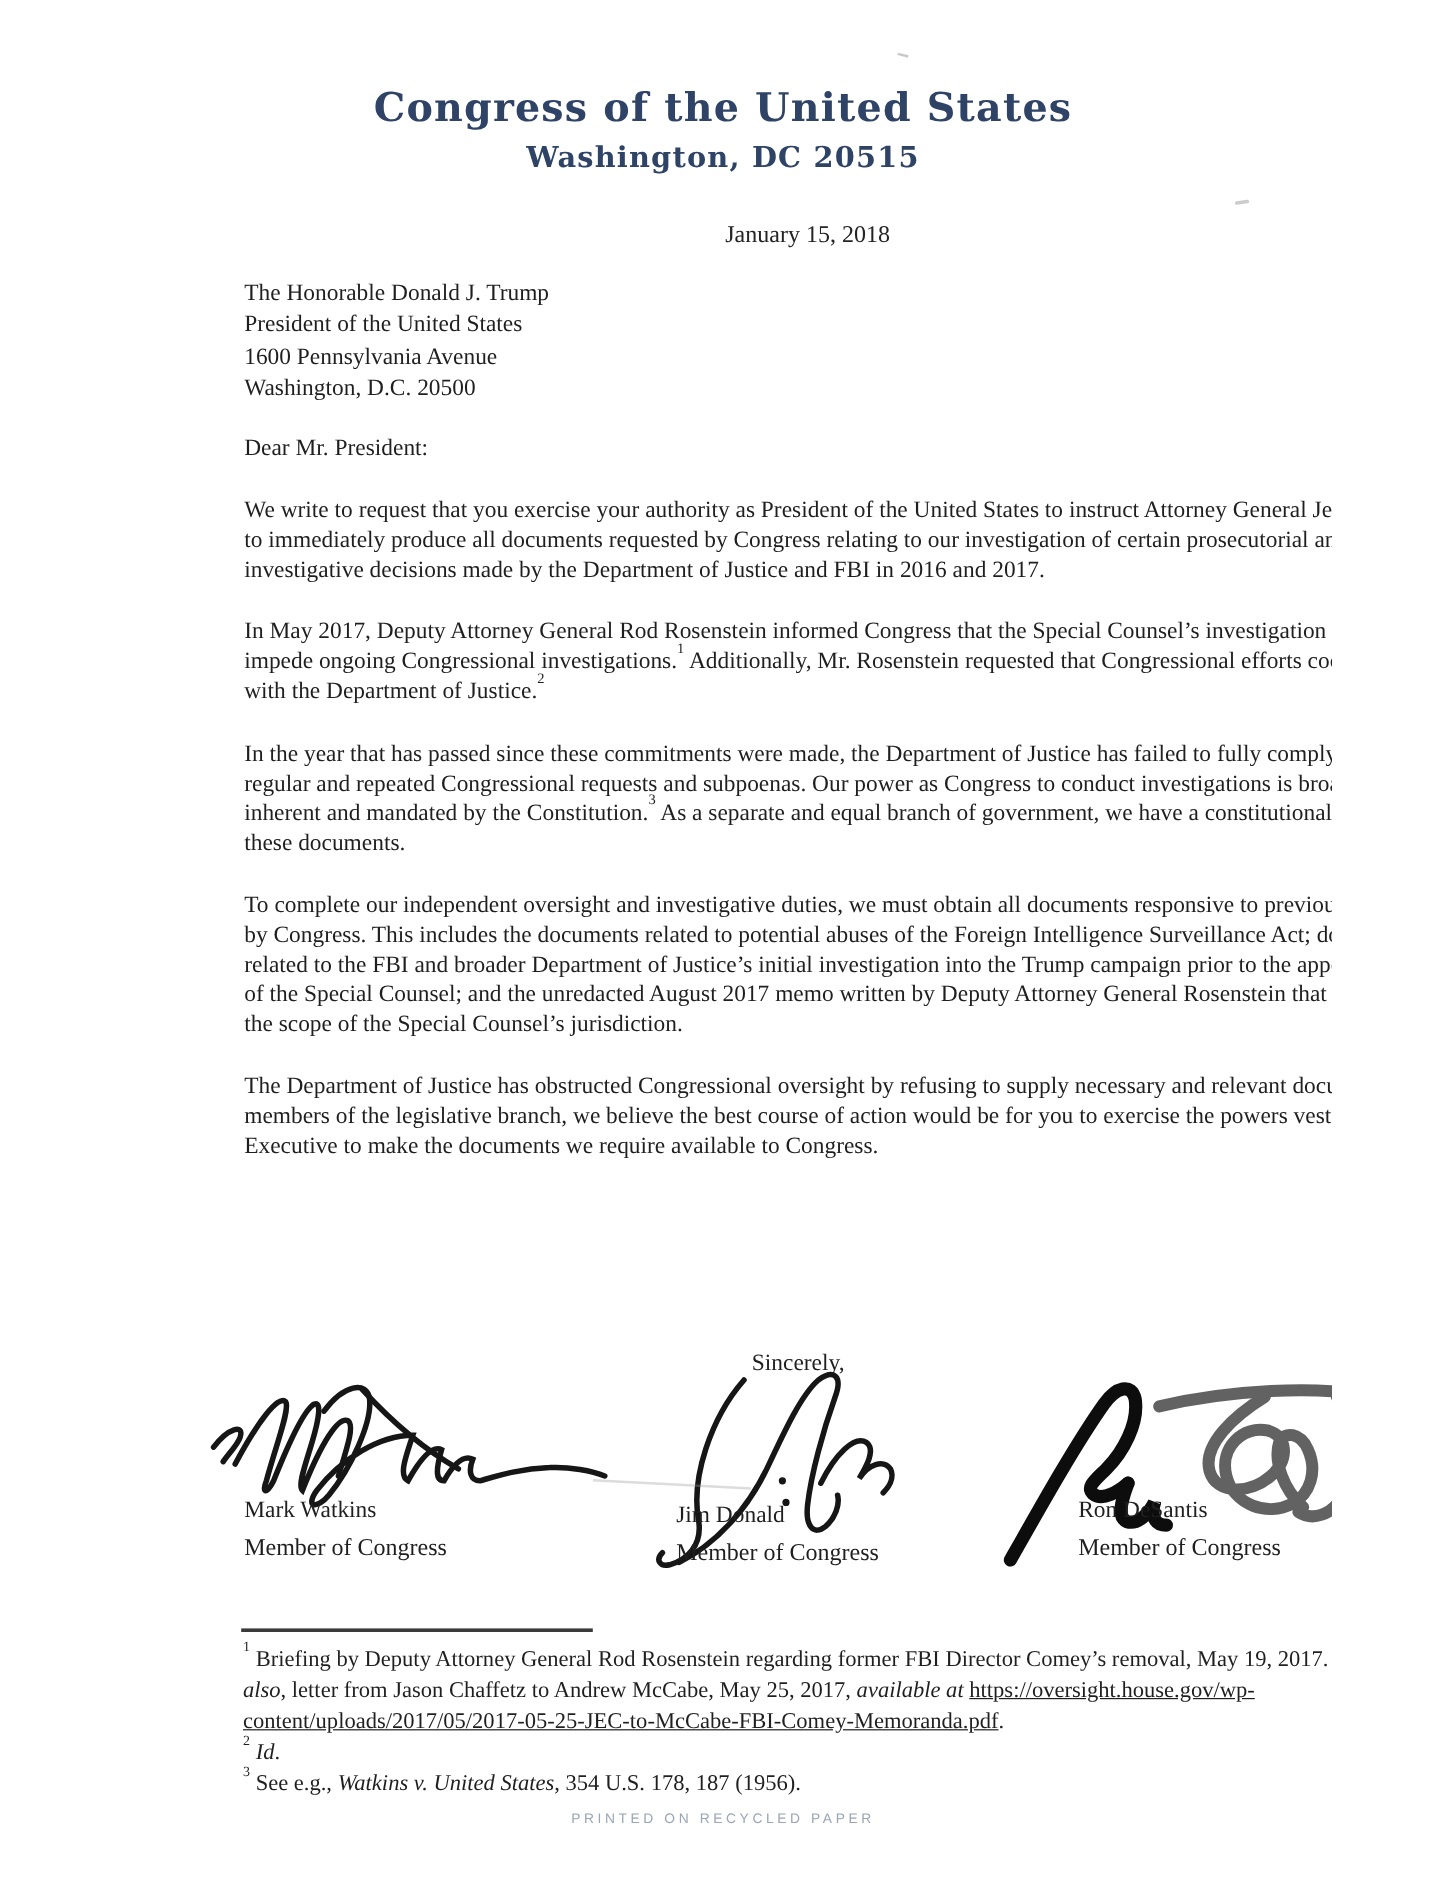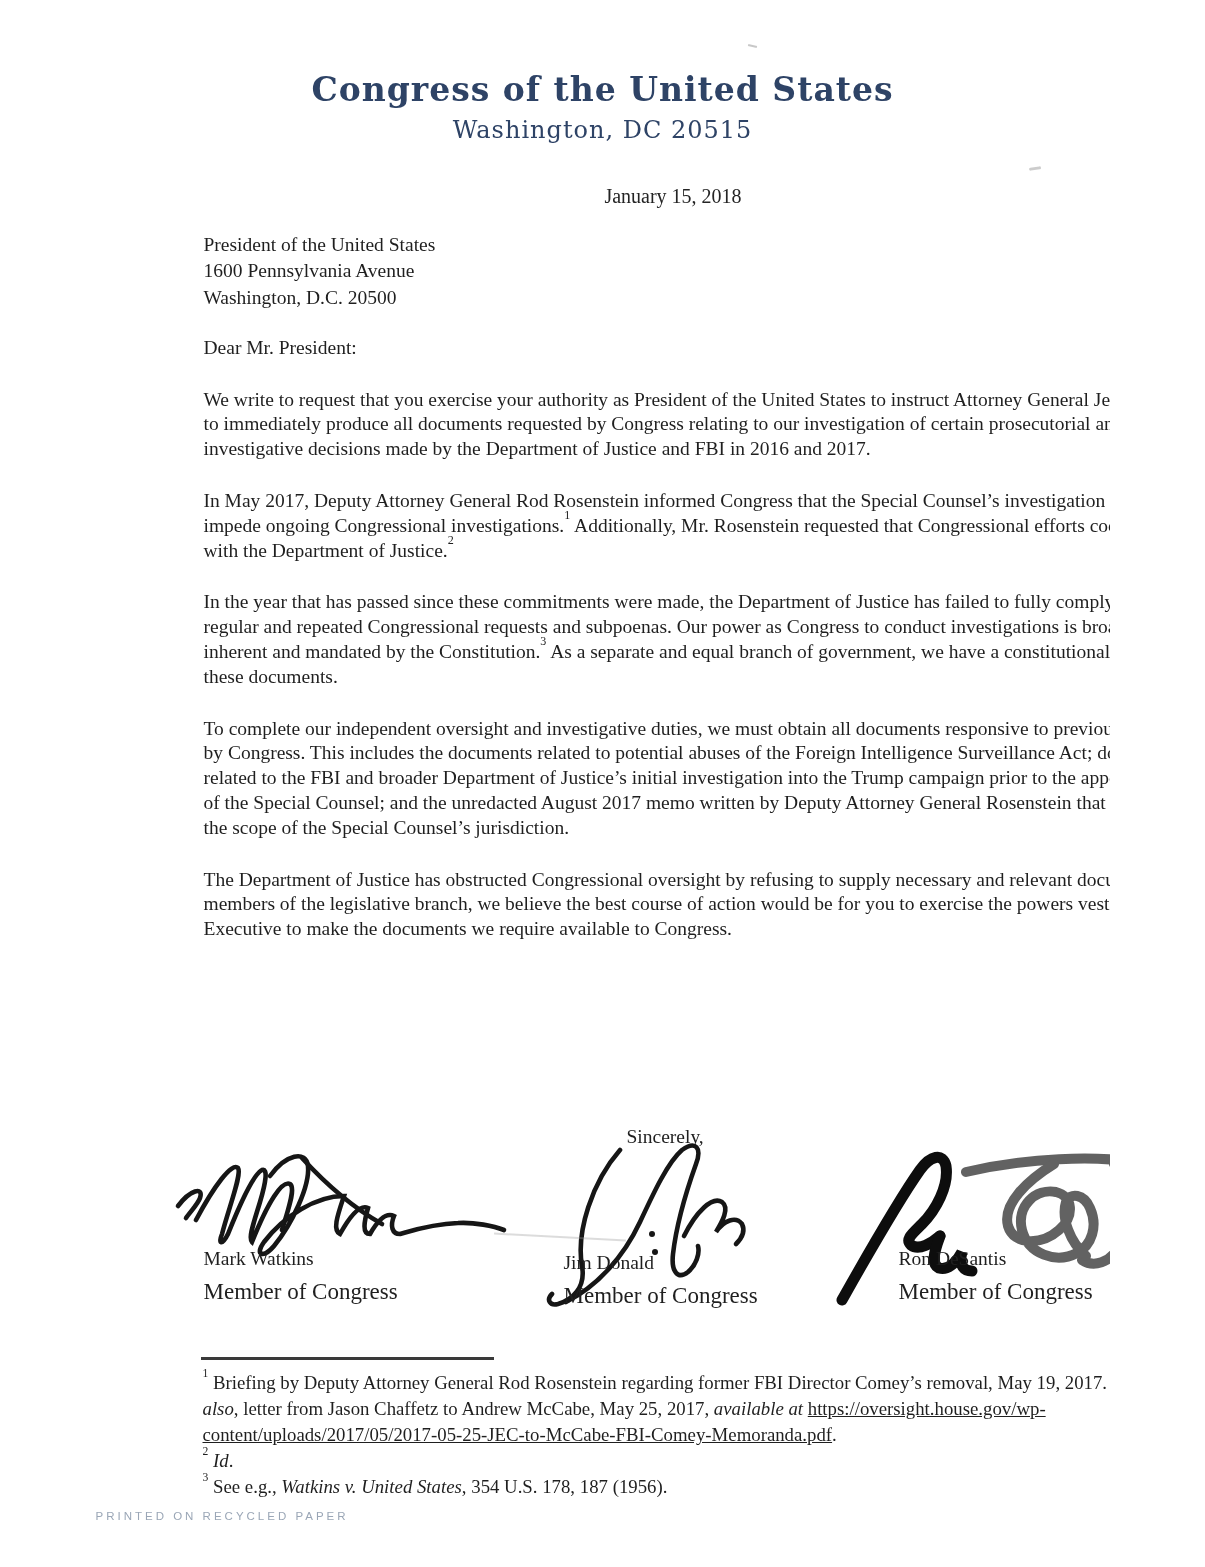--- a/index.html
+++ b/index.html
@@ -4,59 +4,60 @@
 <style>
   html,body{margin:0;padding:0;background:#ffffff;}
   .page{
     position:relative;width:1014px;height:1567px;margin:0 auto;
     background:#ffffff;overflow:hidden;
     font-family:"Liberation Serif",serif;color:#1f1f1f;
   }
   
   .letterhead{position:absolute;top:70px;left:0;width:100%;text-align:center;color:#2e4366;}
   .congress-title{font-family:"DejaVu Serif",serif;font-weight:bold;font-size:33px;letter-spacing:1px;}
-  .congress-subtitle{font-family:"DejaVu Serif",serif;font-weight:normal;font-size:24px;margin-top:7px;letter-spacing:1px;}
+  .congress-subtitle{font-family:"DejaVu Serif",serif;font-weight:bold;font-size:24px;margin-top:7px;letter-spacing:1px;}
   .letter-date{position:absolute;top:185px;left:0;width:1155px;text-align:center;font-size:20px;color:#242424;}
   
   .letter-body{position:absolute;top:232px;left:108px;width:995px;font-size:19.5px;line-height:24.8px;}
   .recipient{line-height:26.3px;}
   .salutation{margin:25px 0 0 0;}
   .para{margin:27px 0 0 0;}
   .closing-thanks{margin:27px 0 0 0;}
   sup{font-size:0.62em;line-height:0;position:relative;top:-0.45em;}
   i{font-style:italic;}
   .u{text-decoration:underline;}
   
   .sign-off{position:absolute;top:1126px;left:531px;font-size:19.5px;}
   .sig-svg{position:absolute;}
   .sig-name{position:absolute;font-size:19.5px;white-space:nowrap;}
-  .sig-title{position:absolute;font-size:23px;white-space:nowrap;}
+  .sig-title{position:absolute;font-size:20px;white-space:nowrap;}
   
   .fn-rule{position:absolute;top:1357px;left:105px;width:293px;height:3px;background:#3a3a3a;}
   .footnotes{position:absolute;top:1370px;left:107px;width:958px;font-size:18.8px;line-height:26px;}
   .footnote{margin:0;}
   
-  .recycled{position:absolute;top:1510px;left:0;width:100%;
+  .recycled{position:absolute;top:1510px;left:0;width:100%;text-align:center;
     font-family:"Liberation Sans",sans-serif;font-size:11.5px;letter-spacing:3px;color:#9aa6b6;}
   
   .speck{position:absolute;background:#9a9a9a;}
 </style>
 </head>
 <body>
 
 <div class="page">
 
   <div class="letterhead">
     <div class="congress-title">Congress of the United States</div>
     <div class="congress-subtitle">Washington, DC 20515</div>
   </div>
   <div class="letter-date">January 15, 2018</div>
 
   <div class="letter-body">
     <div class="recipient">
+      <div>The Honorable Donald J. Trump</div>
       <div>President of the United States</div>
       <div>1600 Pennsylvania Avenue</div>
       <div>Washington, D.C. 20500</div>
     </div>
     <p class="salutation">Dear Mr. President:</p>
     <div>
         <p class="para"><span>We write to request that you exercise your authority as President of the United States to instruct Attorney General Jeff Sessions to immediately produce all documents requested by Congress relating to our investigation of certain prosecutorial and investigative decisions made by the Department of Justice and FBI in 2016 and 2017.</span></p>
         <p class="para"><span>In May 2017, Deputy Attorney General Rod Rosenstein informed Congress that the Special Counsel’s investigation should not impede ongoing Congressional investigations.</span><sup>1</sup><span> Additionally, Mr. Rosenstein requested that Congressional efforts coordinate with the Department of Justice.</span><sup>2</sup></p>
         <p class="para"><span>In the year that has passed since these commitments were made, the Department of Justice has failed to fully comply with regular and repeated Congressional requests and subpoenas. Our power as Congress to conduct investigations is broad, inherent and mandated by the Constitution.</span><sup>3</sup><span> As a separate and equal branch of government, we have a constitutional right to these documents.</span></p>
         <p class="para"><span>To complete our independent oversight and investigative duties, we must obtain all documents responsive to previous requests by Congress. This includes the documents related to potential abuses of the Foreign Intelligence Surveillance Act; documents related to the FBI and broader Department of Justice’s initial investigation into the Trump campaign prior to the appointment of the Special Counsel; and the unredacted August 2017 memo written by Deputy Attorney General Rosenstein that articulated the scope of the Special Counsel’s jurisdiction.</span></p>

